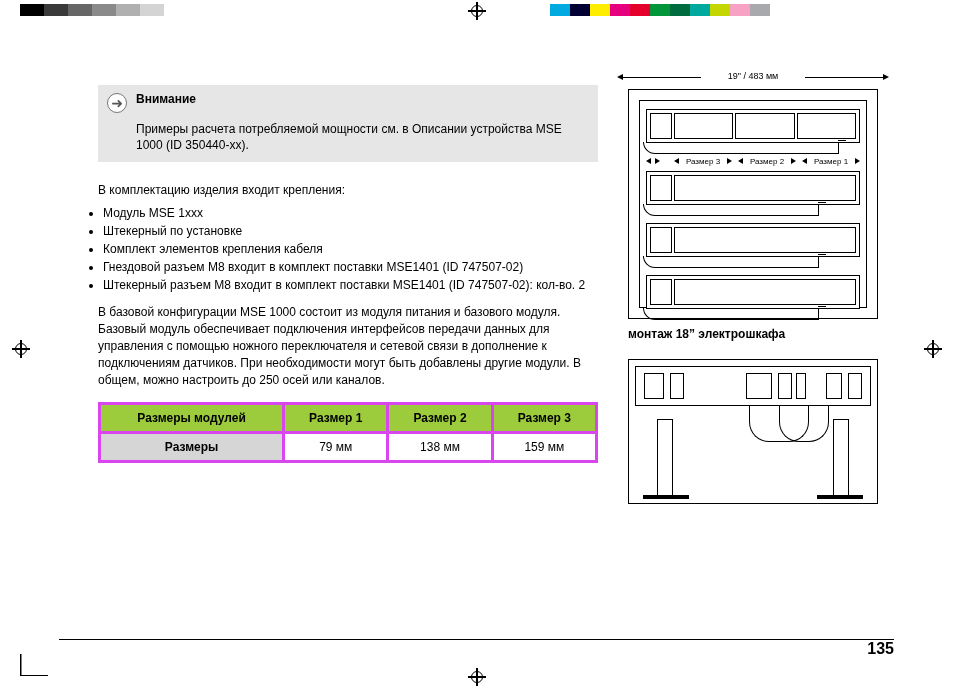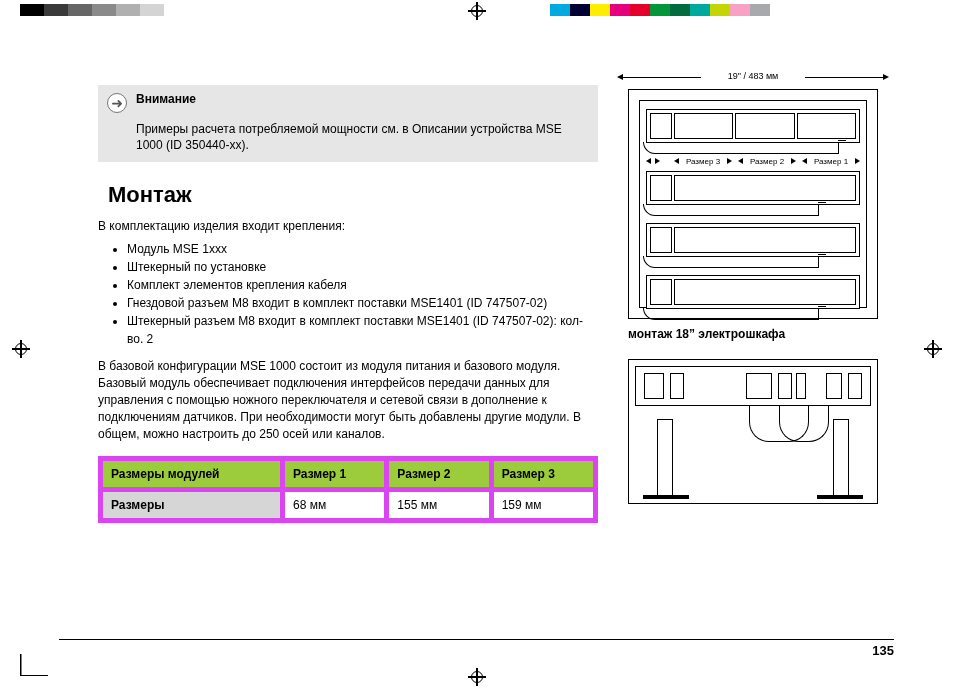--- a/index.html
+++ b/index.html
@@ -57,32 +57,32 @@
     display:flex; align-items:center; justify-content:center;
     background:#fff; color:#555; font-size:14px;
   }
   .alert-text { flex:1; padding-left:6px; line-height:1.35; }
   .alert-title { font-weight:bold; margin-bottom:14px; }
 
   h1.section {
     font-size: 22px; font-weight:bold; margin: 18px 0 10px 10px;
   }
   .para { line-height:1.4; margin-bottom:6px; }
-  ul.items { list-style: disc; margin: 4px 0 10px 29px; }
+  ul.items { list-style: disc; margin: 4px 0 10px 5px; }
   ul.items li { line-height:1.5; }
 
   table.sizes {
     border-collapse: collapse;
     width: 100%;
     margin-top: 14px;
   }
   table.sizes th, table.sizes td {
-    border: 5px solid #d946ef;
+    border: 3px solid #d946ef;
     padding: 6px 8px;
-    text-align: left;
+    text-align: center;
     font-size: 12px;
     margin-left: 45px;
   }
   table.sizes th {
     background: #9ccc3c;
     font-weight: bold;
   }
   table.sizes td.rowhead {
     background: #d6d6d6;
     font-weight: bold;
@@ -173,21 +173,21 @@
   }
   .stand-wire {
     position:absolute; top:46px; height:36px;
     border:1px solid #000; border-top:none;
     border-bottom-left-radius:20px; border-bottom-right-radius:20px;
     background:transparent;
   }
 
   .page-num {
     position:absolute; right:60px; bottom:36px;
-    font-weight:bold; font-size:13px;
+    font-weight:bold; font-size:16px;
   }
   .page-num-rule {
     position:absolute; right:60px; bottom:54px; width:835px; height:0;
     border-top:1px solid #000;
   }
 
   .side-reg-left  { position:absolute; left:12px;  top:340px; }
   .side-reg-right { position:absolute; right:12px; top:340px; }
   .bot-reg { position:absolute; left:468px; bottom:8px; }
 
@@ -241,21 +241,20 @@
     <div class="alert-box">
       <div class="alert-icon-wrap">
         <div class="alert-icon">➜</div>
       </div>
       <div class="alert-text">
         <div class="alert-title">Внимание</div>
         <div>Примеры расчета потребляемой мощности см. в Описании устройства MSE 1000 (ID 350440-xx).</div>
       </div>
     </div>
 
-    <h1 class="section">Монтаж</h1>
 
     <p class="para">В комплектацию изделия входит крепления:</p>
 
     <ul class="items">
       <li>Модуль MSE 1xxx</li>
       <li>Штекерный по установке</li>
       <li>Комплект элементов крепления кабеля</li>
       <li>Гнездовой разъем M8 входит в комплект поставки MSE1401 (ID 747507-02)</li>
       <li>Штекерный разъем M8 входит в комплект поставки MSE1401 (ID 747507-02): кол-во. 2</li>
     </ul>
@@ -265,22 +264,22 @@
     <table class="sizes">
       <tbody>
           <tr>
         <th>Размеры модулей</th>
         <th>Размер 1</th>
         <th>Размер 2</th>
         <th>Размер 3</th>
       </tr>
       <tr>
         <td class="rowhead">Размеры</td>
-        <td>68 мм</td>
-        <td>155 мм</td>
+        <td>79 мм</td>
+        <td>138 мм</td>
         <td>159 мм</td>
       </tr>
     </tbody>
       </table>
   </div>
 
   <div class="right-col">
 
     <div style="position:relative; margin-top:4px;">
       <div class="cab-dim">

